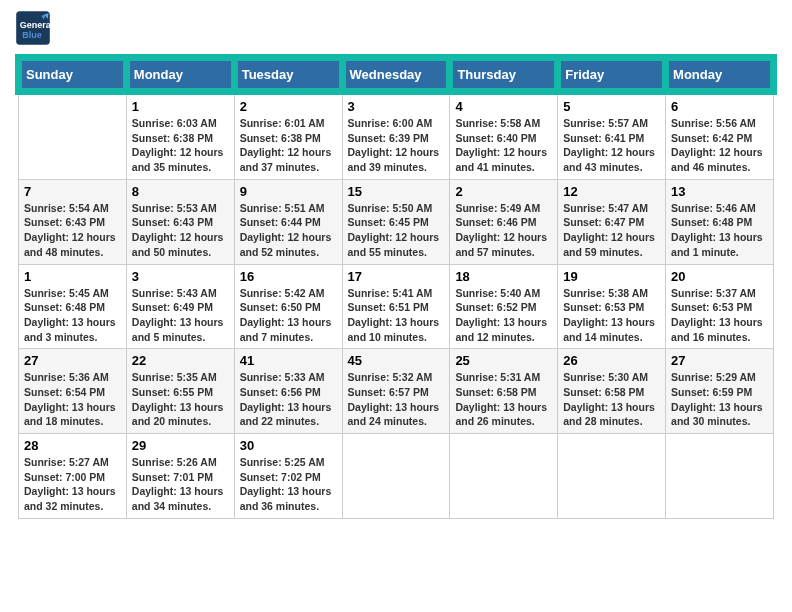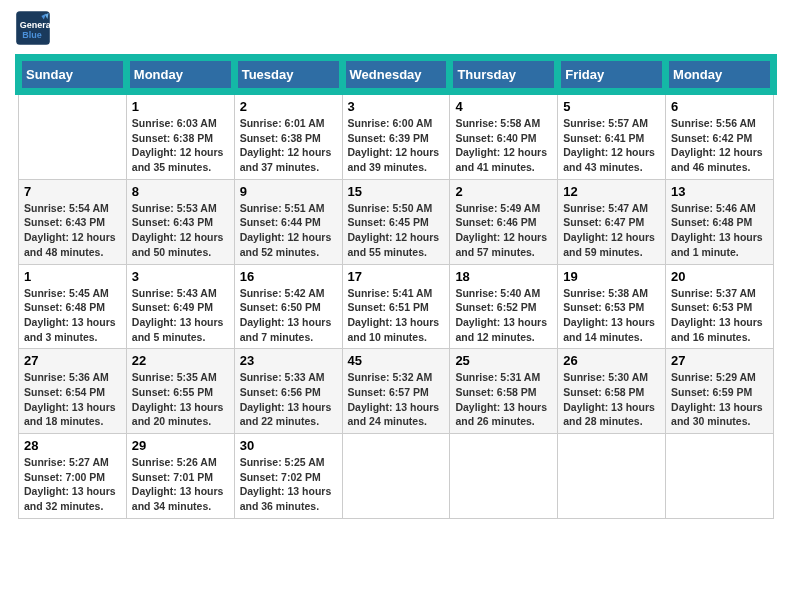--- a/index.html
+++ b/index.html
@@ -203,21 +203,21 @@
       <tr>
         <td>
           <div class="day-number">27</div>
           <div class="day-info">Sunrise: 5:36 AM<br>Sunset: 6:54 PM<br>Daylight: 13 hours<br>and 18 minutes.</div>
         </td>
         <td>
           <div class="day-number">22</div>
           <div class="day-info">Sunrise: 5:35 AM<br>Sunset: 6:55 PM<br>Daylight: 13 hours<br>and 20 minutes.</div>
         </td>
         <td>
-          <div class="day-number">23</div>
+          <div class="day-number">41</div>
           <div class="day-info">Sunrise: 5:33 AM<br>Sunset: 6:56 PM<br>Daylight: 13 hours<br>and 22 minutes.</div>
         </td>
         <td>
           <div class="day-number">45</div>
           <div class="day-info">Sunrise: 5:32 AM<br>Sunset: 6:57 PM<br>Daylight: 13 hours<br>and 24 minutes.</div>
         </td>
         <td>
           <div class="day-number">25</div>
           <div class="day-info">Sunrise: 5:31 AM<br>Sunset: 6:58 PM<br>Daylight: 13 hours<br>and 26 minutes.</div>
         </td>

